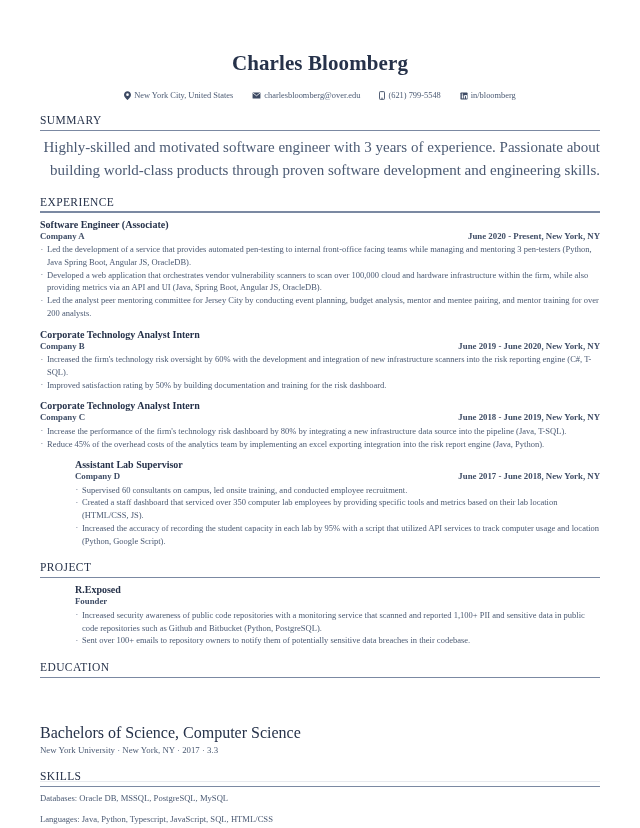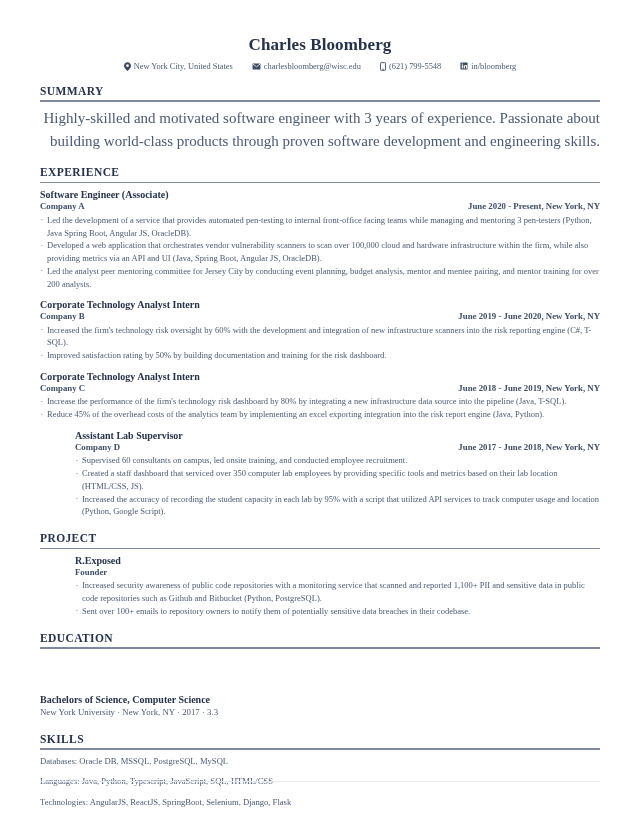--- a/index.html
+++ b/index.html
@@ -21,26 +21,26 @@
     background: #ffffff;
     box-sizing: border-box;
     padding: 0 40px;
   }
   
   .header {
     padding-top: 36px;
     text-align: center;
   }
   .full-name {
-    font-size: 17px;
+    font-size: 21px;
     font-weight: bold;
     color: #26324a;
     letter-spacing: 0.1px;
     line-height: 1.1;
-    margin: 0;
+    margin: 16px;
   }
   .contact-line {
     margin-top: 7px;
     font-size: 8.4px;
     color: #4b5a73;
     display: flex;
     justify-content: center;
     align-items: center;
     flex-wrap: wrap;
     gap: 9px;
@@ -58,21 +58,21 @@
     margin-right: 3px;
     color: #3d4a63;
   }
   .contact-item .ci-icon svg { display: block; }
   
   .section {
     margin-top: 14px;
   }
   .section-title {
     font-size: 11.5px;
-    font-weight: bold;
+    font-weight: normal;
     color: #26324a;
     letter-spacing: 0.4px;
     line-height: 1.1;
     padding-bottom: 2px;
   }
   .section-rule {
     height: 1.4px;
     background: #7b89a2;
     margin-top: 1px;
     margin-bottom: 5px;
@@ -126,22 +126,22 @@
   }
   .bullets li::before {
     content: "·";
     position: absolute;
     left: 0.5px;
     top: -0.5px;
     color: #4b5a73;
   }
   
   .edu-degree {
-    font-size: 10px;
-    font-weight: bold;
+    font-size: 16px;
+    font-weight: normal;
     color: #26324a;
     line-height: 1.35;
     margin-top: 44px;
   }
   .edu-detail {
     font-size: 8.8px;
     color: #4b5a73;
     line-height: 1.4;
   }
   
@@ -177,21 +177,21 @@
           </span>
           <span>New York City, United States</span>
         </span>
         <span class="contact-item">
           <span class="ci-icon">
             <svg width="9" height="7" viewBox="0 0 10 8">
               <rect x="0.5" y="0.5" width="9" height="7" rx="0.6" fill="currentColor"></rect>
               <path d="M1 1.3l4 3 4-3" stroke="#ffffff" stroke-width="0.9" fill="none"></path>
             </svg>
           </span>
-          <span>charlesbloomberg@wisc.edu</span>
+          <span>charlesbloomberg@over.edu</span>
         </span>
         <span class="contact-item">
           <span class="ci-icon">
             <svg width="6" height="9" viewBox="0 0 7 10">
               <rect x="0.5" y="0.5" width="6" height="9" rx="1" fill="none" stroke="currentColor" stroke-width="1.1"></rect>
               <rect x="2.4" y="7.6" width="2.2" height="0.9" rx="0.4" fill="currentColor"></rect>
             </svg>
           </span>
           <span>(621) 799-5548</span>
         </span>

